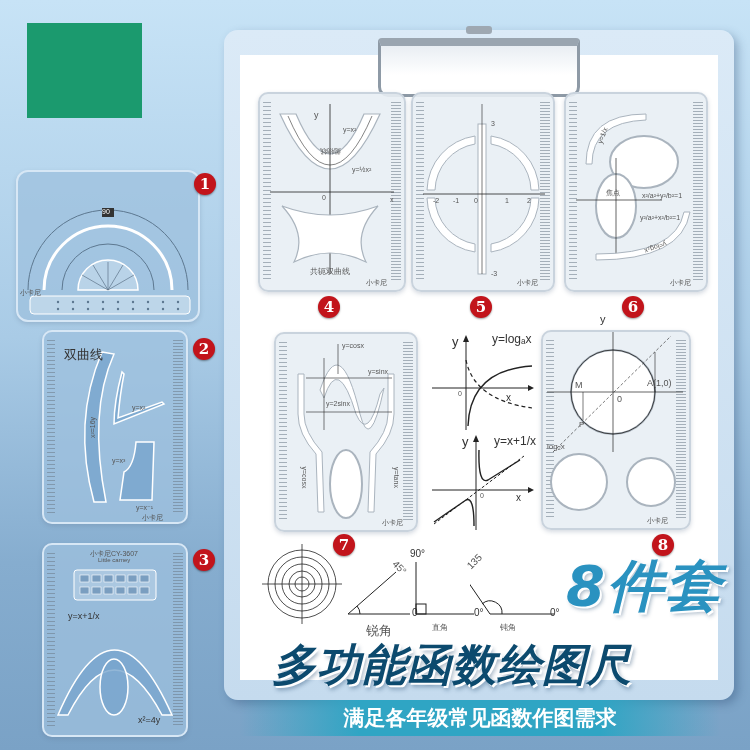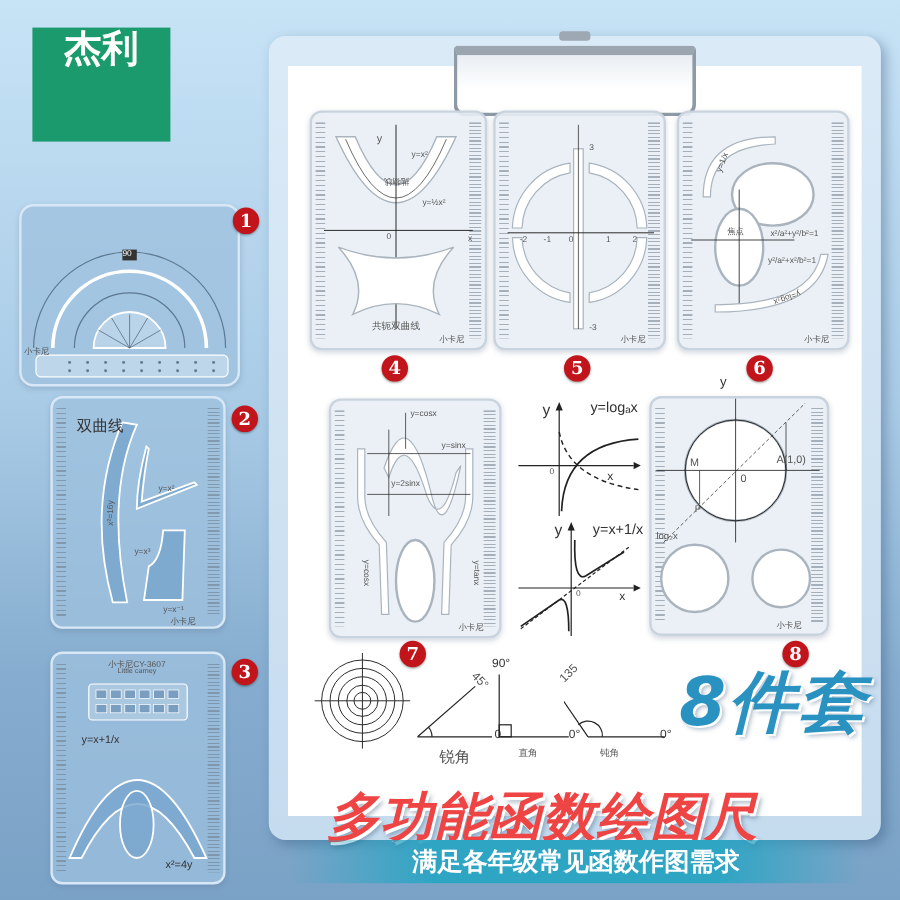--- a/index.html
+++ b/index.html
@@ -24,33 +24,32 @@
   .tick-r{position:absolute;right:3px;top:8px;bottom:8px;width:10px;
     background:repeating-linear-gradient(180deg,#6b7a88 0 1px,transparent 1px 3px);opacity:.55;}
   .badge{position:absolute;width:22px;height:22px;border-radius:50%;background:#c2141b;color:#fff;
     font-family:"DejaVu Serif",serif;font-weight:bold;font-size:15px;text-align:center;line-height:22px;
     box-shadow:0 1px 2px rgba(0,0,0,.4);}
   .lbl{position:absolute;font-size:10px;color:#333;white-space:nowrap;}
   .tiny{position:absolute;font-size:7px;color:#555;white-space:nowrap;}
   .eight{position:absolute;left:566px;top:556px;font-size:56px;font-weight:bold;font-style:italic;
     color:#2a92c0;text-shadow:2px 2px 0 #fff,3px 3px 4px rgba(20,60,100,.4);letter-spacing:2px;
     font-family:"DejaVu Sans",sans-serif;line-height:60px;}
-  .headline{position:absolute;left:272px;top:657px;font-size:44px;font-weight:bold;font-style:italic;color:#ef4444;
+  .headline{position:absolute;left:272px;top:640px;font-size:44px;font-weight:bold;font-style:italic;color:#0c4a6e;
     text-shadow:2px 2px 0 #fff,3px 4px 4px rgba(20,60,100,.4);letter-spacing:1px;line-height:50px;
     font-family:"DejaVu Sans",sans-serif;}
   .subbar{position:absolute;left:240px;top:700px;width:480px;height:36px;
     background:linear-gradient(90deg,rgba(70,170,200,0),#2fa5c4 25%,#2fa5c4 75%,rgba(70,170,200,0));}
   .subtitle{position:absolute;left:240px;top:703px;width:480px;text-align:center;color:#fff;font-weight:bold;
     font-size:21px;font-family:"DejaVu Sans",sans-serif;line-height:30px;}
 </style>
 </head>
 <body>
 
 <div class="logo">
-  <div class="cn">杰利</div>
 </div>
 
 <div class="clipboard"></div>
 <div class="paper"></div>
 <div class="clip-top"></div>
 <div class="clip"></div>
 
 <div class="ruler blue" style="left:16px;top:170px;width:180px;height:148px;border-radius:12px 12px 12px 12px;">
   <svg viewBox="0 0 180 148">
     <path d="M10 118 A80 80 0 0 1 170 118" fill="none" stroke="#5d7890" stroke-width="1"></path>

